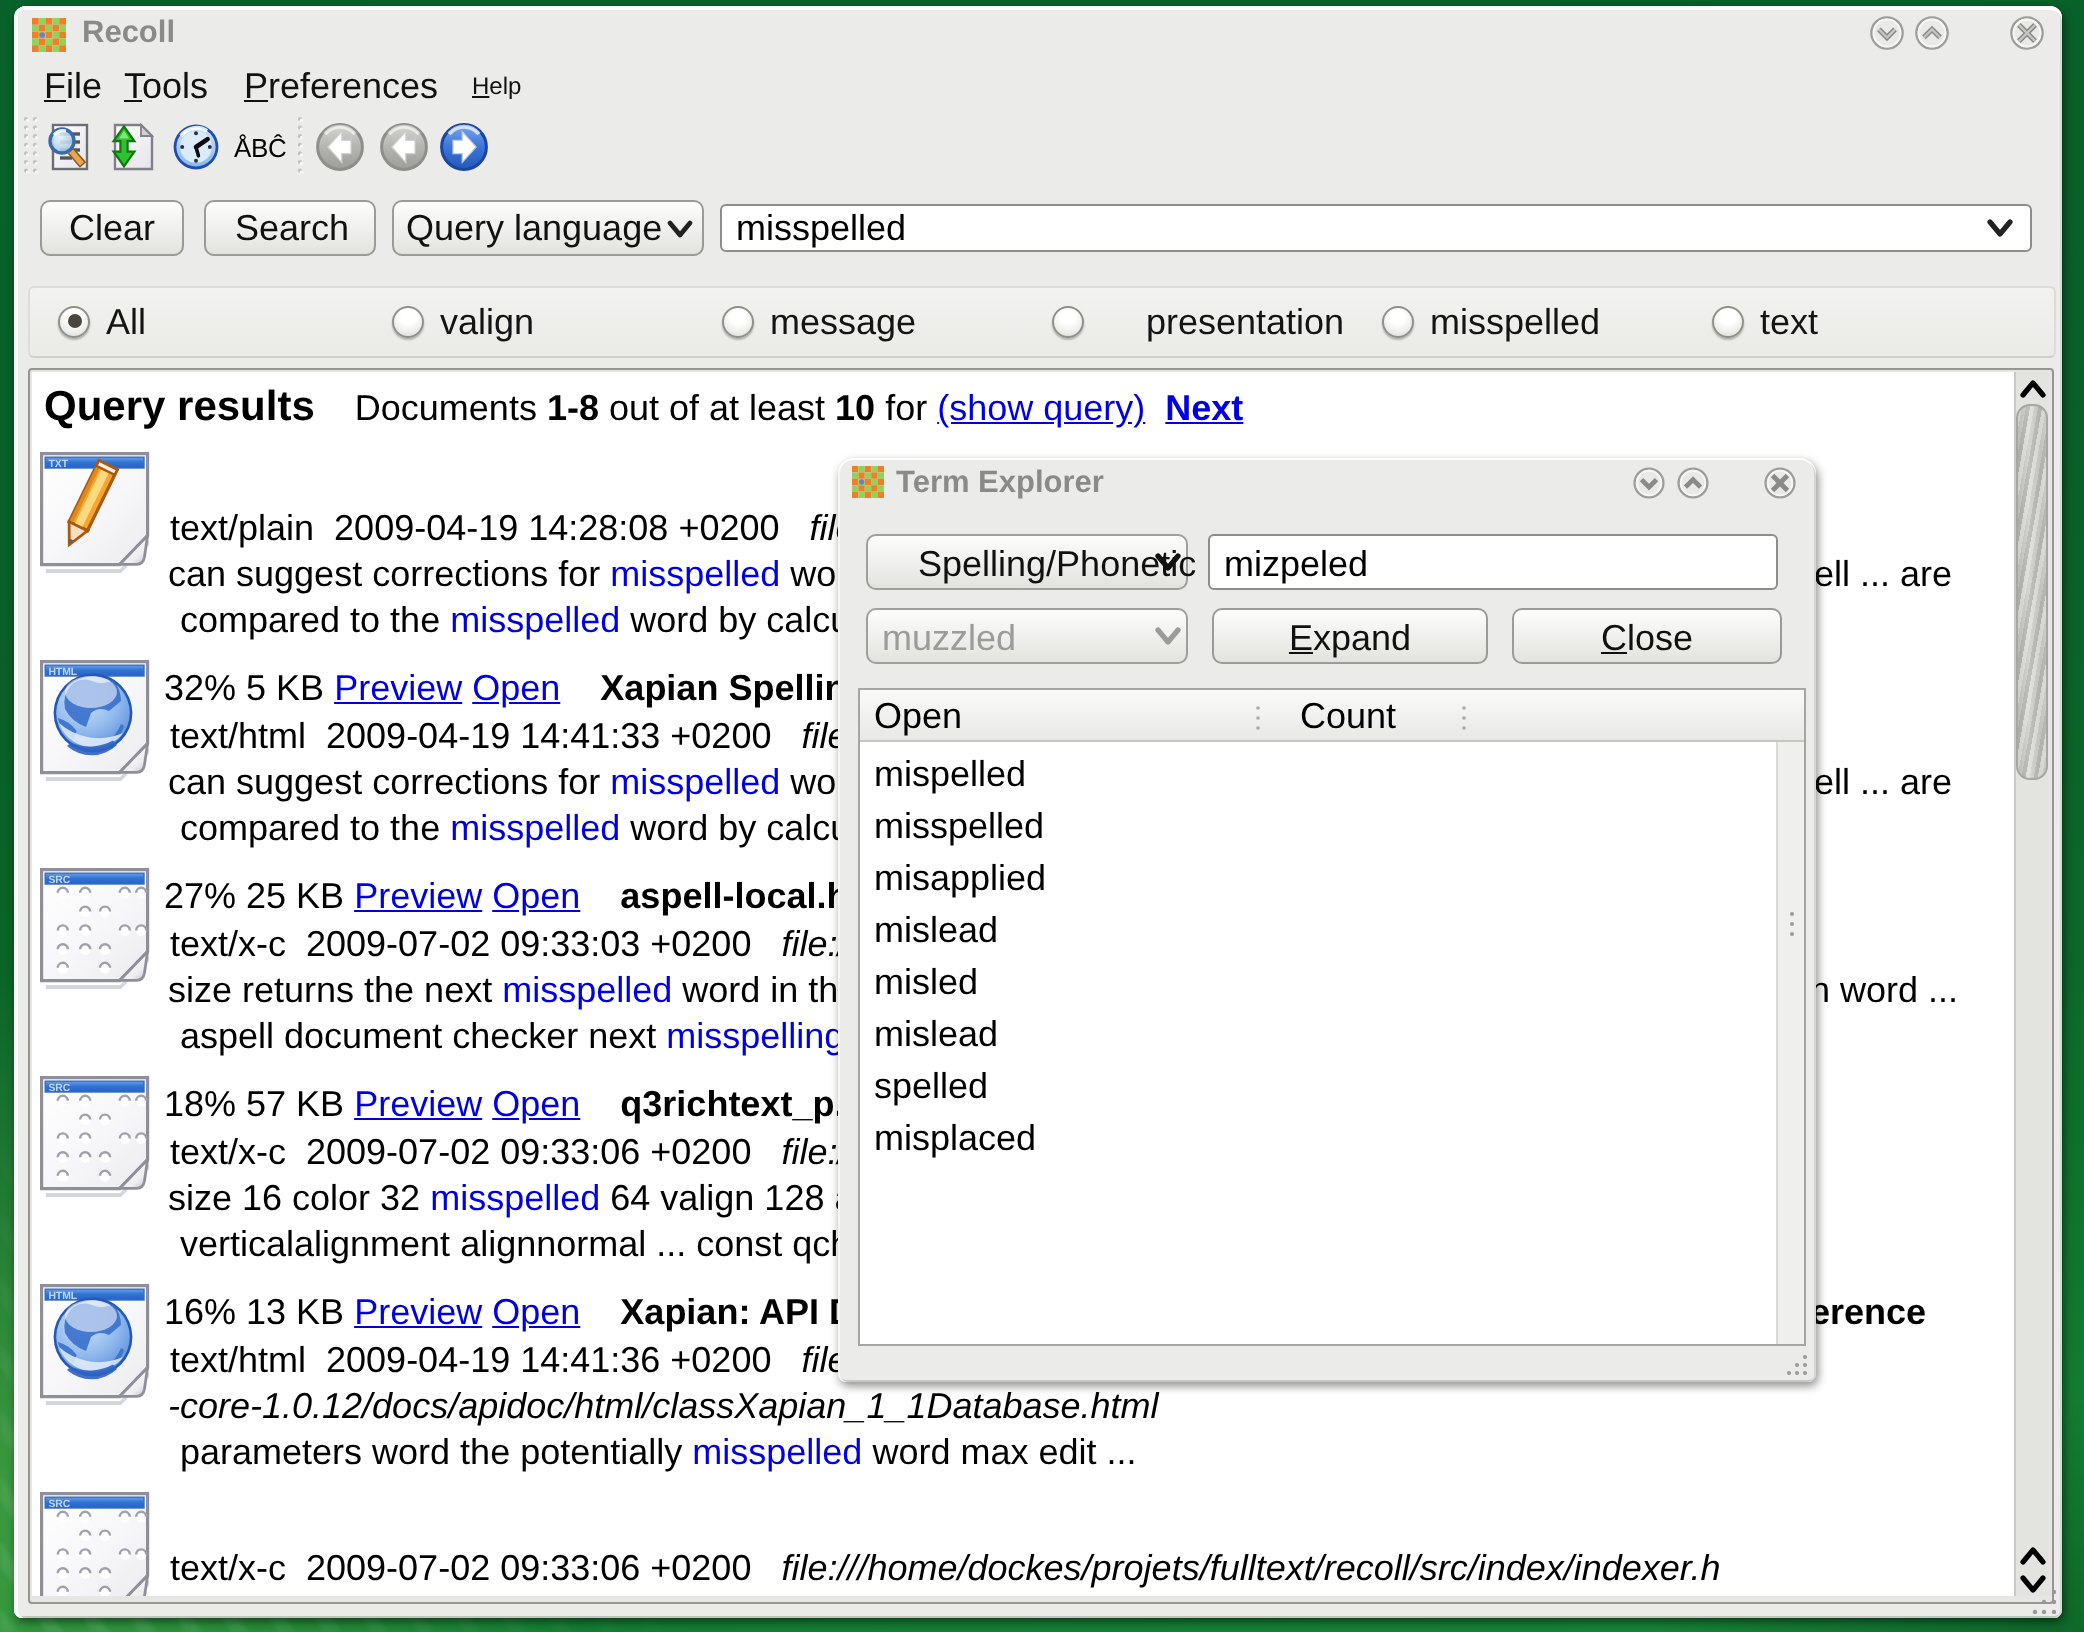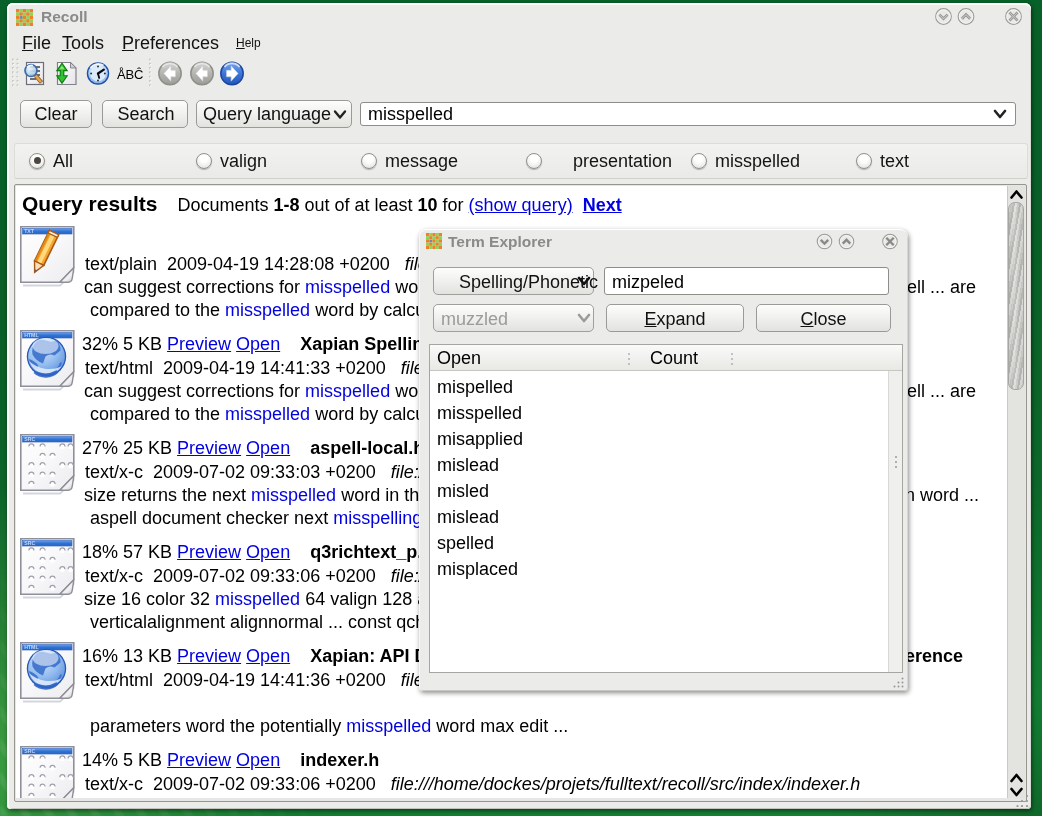--- a/index.html
+++ b/index.html
@@ -452,20 +452,21 @@
       <circle cx="27.5" cy="27.5" r="18.4" fill="url(#glo)"></circle>
       <path d="M17,13 q5,-3.5 10,-1.5 q6,2.5 10.5,-0.5 q4,4.5 4,10.5 l-6,5 q-5,-2.5 -9,1 l-2.5,7 q-7,-2.5 -10.5,-9 q-1.5,-7 3.5,-12.5 z" fill="#3a70cc" opacity="0.9"></path>
       <path d="M9.8,30 q6,1.5 9.5,6.5 l-1.5,4 q-6,-3 -8,-10.5 z" fill="#3a70cc" opacity="0.9"></path>
       <path d="M41.5,33 q-2,5 -6,8 l2,1.5 q4,-3.5 5.5,-8.5 z" fill="#3a70cc" opacity="0.9"></path>
       <path d="M10.5,32.5 a18.4,18.4 0 0 0 32,5 a30,30 0 0 1 -32,-5 z" fill="#e4f0fb" opacity="0.85"></path>
       <ellipse cx="26.5" cy="17" rx="13" ry="8" fill="#ffffff" opacity="0.55"></ellipse>
       <path d="M14.5,44 a18.4,18.4 0 0 0 25,-0.5 l-2,-2.2 a24,24 0 0 1 -21,1 z" fill="#2d63c4" opacity="0.9"></path>
     </svg>
 <div class="t" style="left:66px;top:460.3px;font-size:18px;line-height:20px;color:#000;">16% 13 KB&nbsp;<a style="color:#0000e0;text-decoration:underline">Preview</a>&nbsp;<a style="color:#0000e0;text-decoration:underline">Open</a>&nbsp;&nbsp;&nbsp; <b>Xapian: API Documentation: reference</b></div>
 <div class="t" style="left:69px;top:483.7px;font-size:18px;line-height:20px;color:#000;">text/html&nbsp;&nbsp;2009-04-19 14:41:36 +0200&nbsp;&nbsp; <i>file:///home/dockes/projets/fulltext/xapian</i></div>
+<div class="t" style="left:68px;top:507.0px;font-size:18px;line-height:20px;color:#000;"><i>-core-1.0.12/docs/apidoc/html/classXapian_1_1Database.html</i></div>
 <div class="t" style="left:74px;top:529.6px;font-size:18px;line-height:20px;color:#000;">parameters word the potentially <span style="color:#0000e0">misspelled</span> word max edit ...</div>
 <svg class="abs" style="left:3px;top:559.3px" width="60" height="64" viewBox="0 0 60 64">
       <defs>
         <linearGradient id="pgsrc" x1="0" y1="0" x2="0.9" y2="1">
           <stop offset="0" stop-color="#ffffff"></stop>
           <stop offset="0.55" stop-color="#f7f7f9"></stop>
           <stop offset="1" stop-color="#ededf0"></stop>
         </linearGradient>
         <linearGradient id="hdrsrc" x1="0" y1="0" x2="0" y2="1">
           <stop offset="0" stop-color="#6ba0e8"></stop>
@@ -512,21 +513,20 @@
       <path d="M9.9,41.6 a2.5,2.5 0 0 1 5,0" fill="none" stroke="#a0a0ac" stroke-width="1.2"></path>
       <circle cx="23.6" cy="42.0" r="2.5" fill="#ffffff"></circle>
       <path d="M21.1,41.6 a2.5,2.5 0 0 1 5,0" fill="none" stroke="#a0a0ac" stroke-width="1.2"></path>
       <circle cx="33.5" cy="42.0" r="2.5" fill="#ffffff"></circle>
       <path d="M31.0,41.6 a2.5,2.5 0 0 1 5,0" fill="none" stroke="#a0a0ac" stroke-width="1.2"></path>
       <circle cx="12.4" cy="51.3" r="2.5" fill="#ffffff"></circle>
       <path d="M9.9,50.9 a2.5,2.5 0 0 1 5,0" fill="none" stroke="#a0a0ac" stroke-width="1.2"></path>
       <circle cx="33.5" cy="51.3" r="2.5" fill="#ffffff"></circle>
       <path d="M31.0,50.9 a2.5,2.5 0 0 1 5,0" fill="none" stroke="#a0a0ac" stroke-width="1.2"></path>
     </svg>
-<div class="t" style="left:66px;top:564.3px;font-size:18px;line-height:20px;color:#000;">14% 5 KB&nbsp;<a style="color:#0000e0;text-decoration:underline">Preview</a>&nbsp;<a style="color:#0000e0;text-decoration:underline">Open</a>&nbsp;&nbsp;&nbsp; <b>indexer.h</b></div>
 <div class="t" style="left:69px;top:587.7px;font-size:18px;line-height:20px;color:#000;">text/x-c&nbsp;&nbsp;2009-07-02 09:33:06 +0200&nbsp;&nbsp; <i>file:///home/dockes/projets/fulltext/recoll/src/index/indexer.h</i></div>
 <div class="t" style="left:891px;top:91.0px;font-size:18px;line-height:20px;color:#000;">ell ... are</div>
 <div class="t" style="left:891px;top:195.0px;font-size:18px;line-height:20px;color:#000;">ell ... are</div>
 <div class="t" style="left:889px;top:299.0px;font-size:18px;line-height:20px;color:#000;">n word ...</div>
 <div class="t" style="left:889px;top:460.3px;font-size:18px;line-height:20px;color:#000;"><b>erence</b></div>
 </div>
 <div class="abs" style="left:1007px;top:186px;width:18px;height:612px;background:#e3e3e0;border-left:1px solid #c9c9c5;box-sizing:border-box;"></div>
 <svg class="abs" style="left:1008px;top:188px" width="17" height="14" viewBox="0 0 17 14">
     <polyline points="3.5,9.5 8.5,3.5 13.5,9.5" fill="none" stroke="#000" stroke-width="2.6" stroke-linejoin="round" stroke-linecap="round"></polyline>
   </svg>

